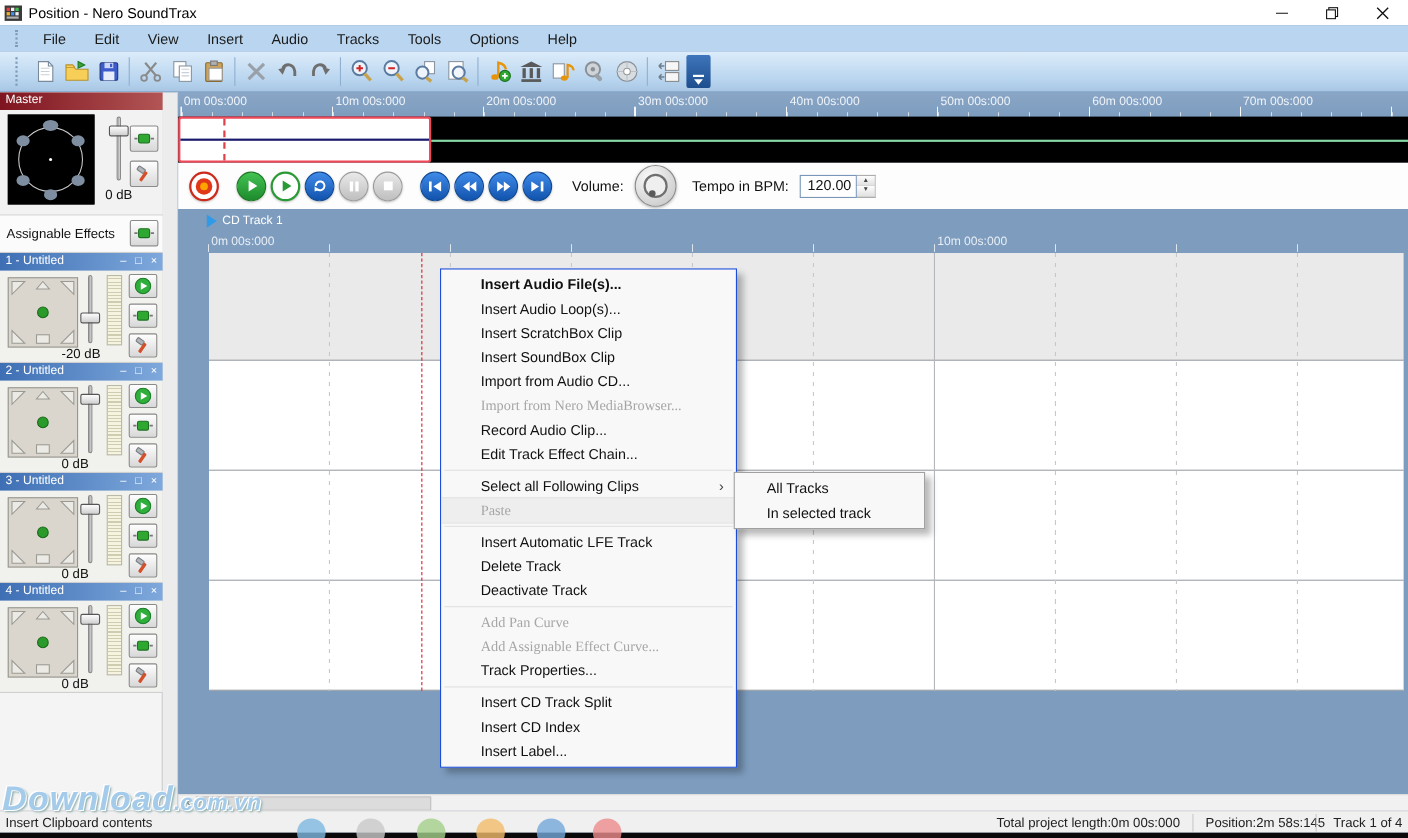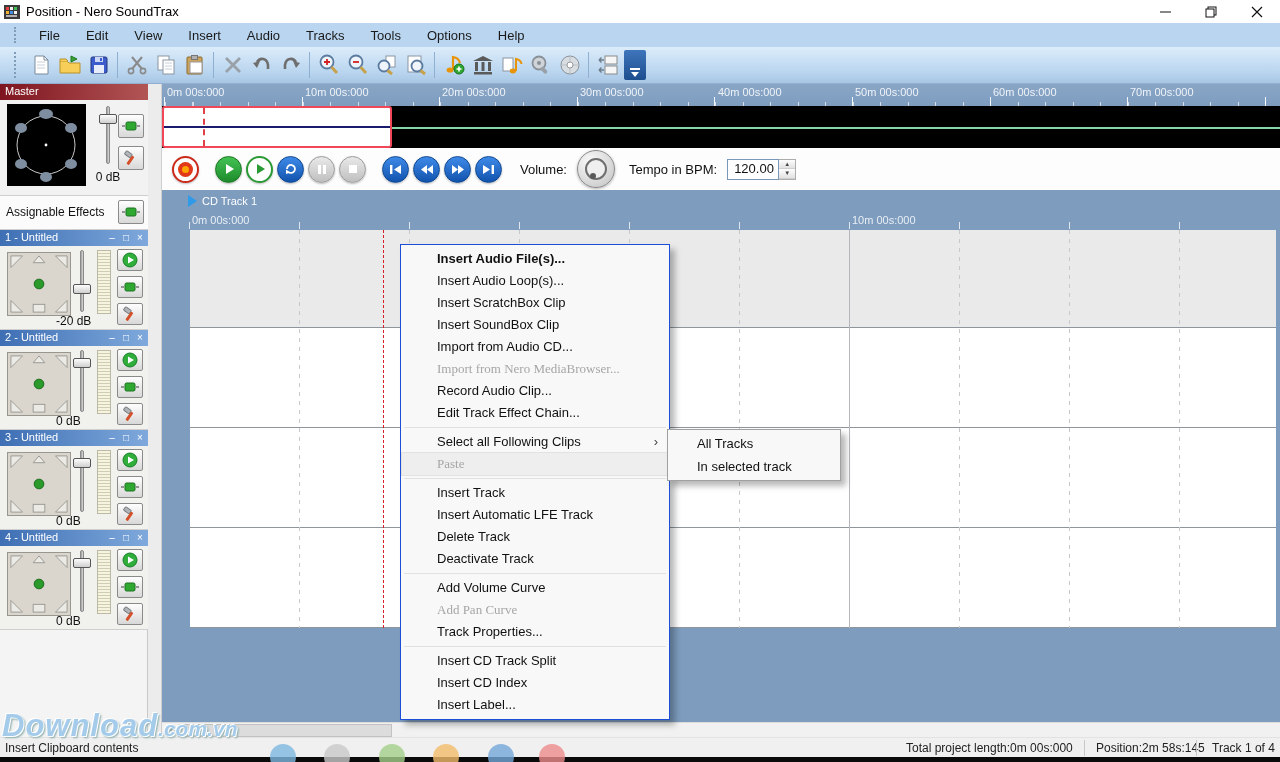--- a/index.html
+++ b/index.html
@@ -685,27 +685,26 @@
     <div class="cm-item dis">Import from Nero MediaBrowser...</div>
     <div class="cm-item">Record Audio Clip...</div>
     <div class="cm-item">Edit Track Effect Chain...</div>
     <div class="cm-sep"></div>
     <div class="cm-item">
       <span>Select all Following Clips</span>
       <span class="sub-arrow">›</span>
     </div>
     <div class="cm-item dis hl">Paste</div>
     <div class="cm-sep"></div>
-    <div class="cm-item">Insert Track</div>
     <div class="cm-item">Insert Automatic LFE Track</div>
     <div class="cm-item">Delete Track</div>
     <div class="cm-item">Deactivate Track</div>
     <div class="cm-sep"></div>
-    <div class="cm-item">Add Volume Curve</div>
     <div class="cm-item dis">Add Pan Curve</div>
+    <div class="cm-item dis">Add Assignable Effect Curve...</div>
     <div class="cm-item">Track Properties...</div>
     <div class="cm-sep"></div>
     <div class="cm-item">Insert CD Track Split</div>
     <div class="cm-item">Insert CD Index</div>
     <div class="cm-item">Insert Label...</div>
   </div>
 
   <div id="submenu" class="abs">
     <div class="cm-item">All Tracks</div>
     <div class="cm-item">In selected track</div>

